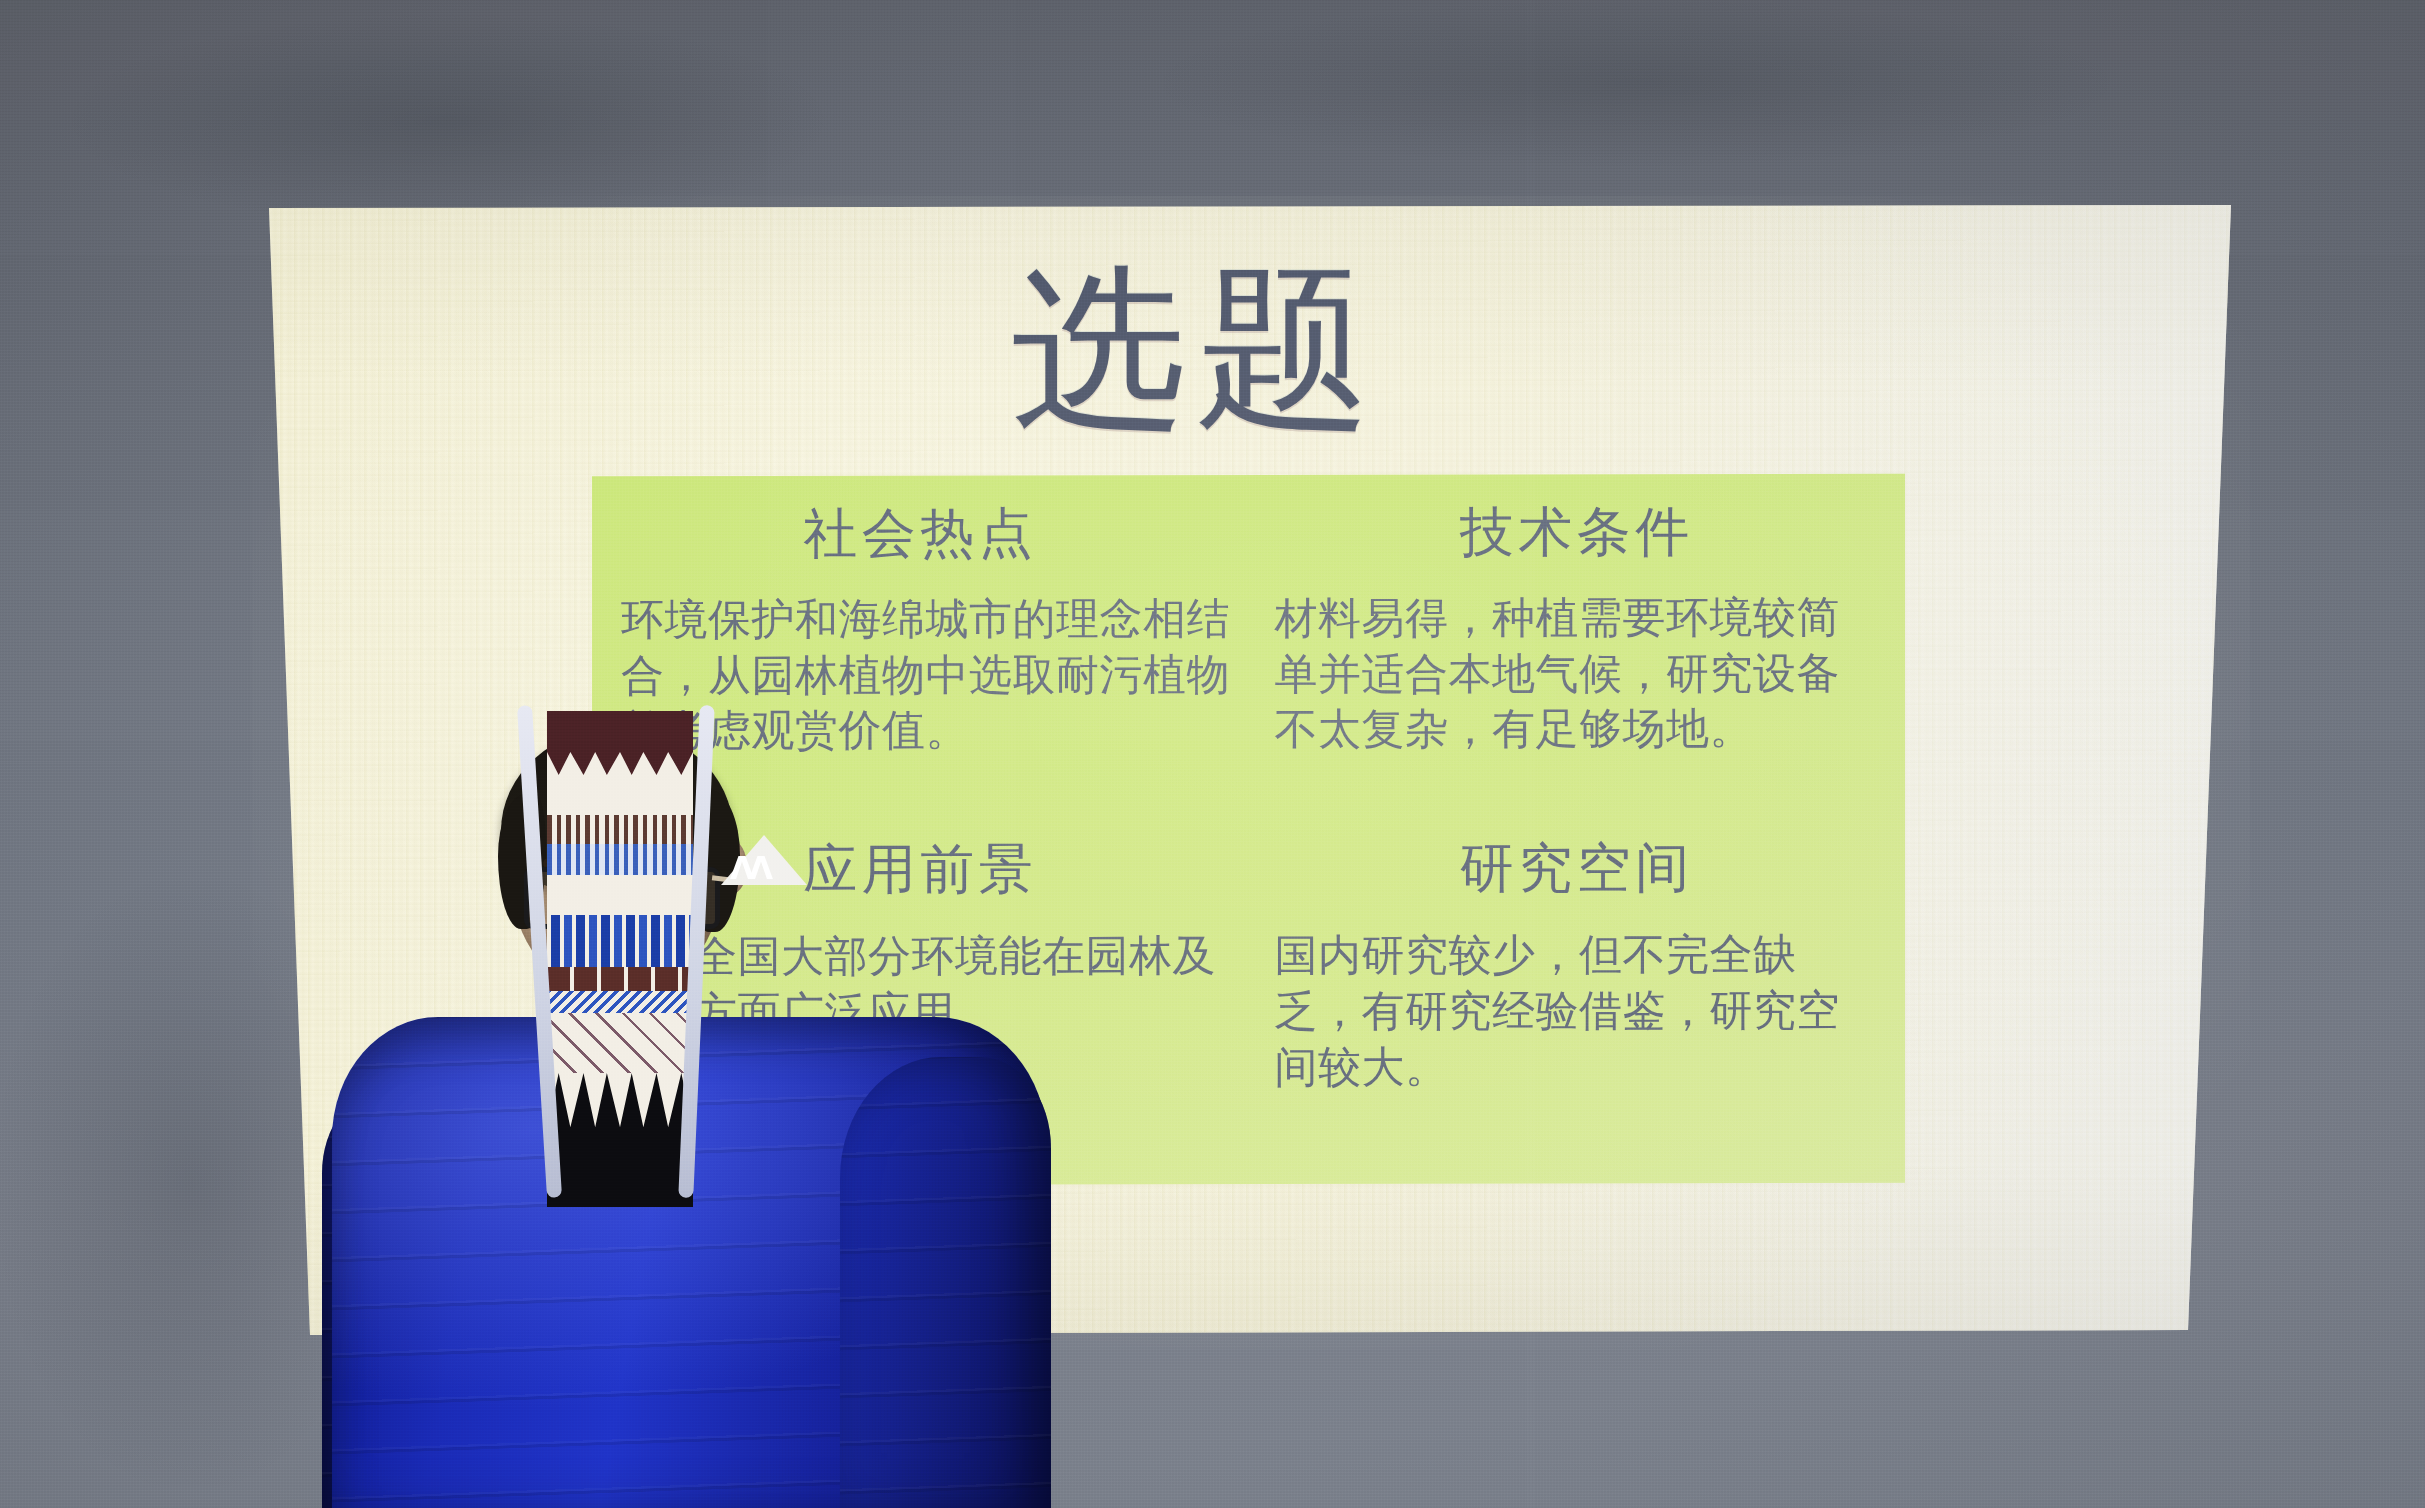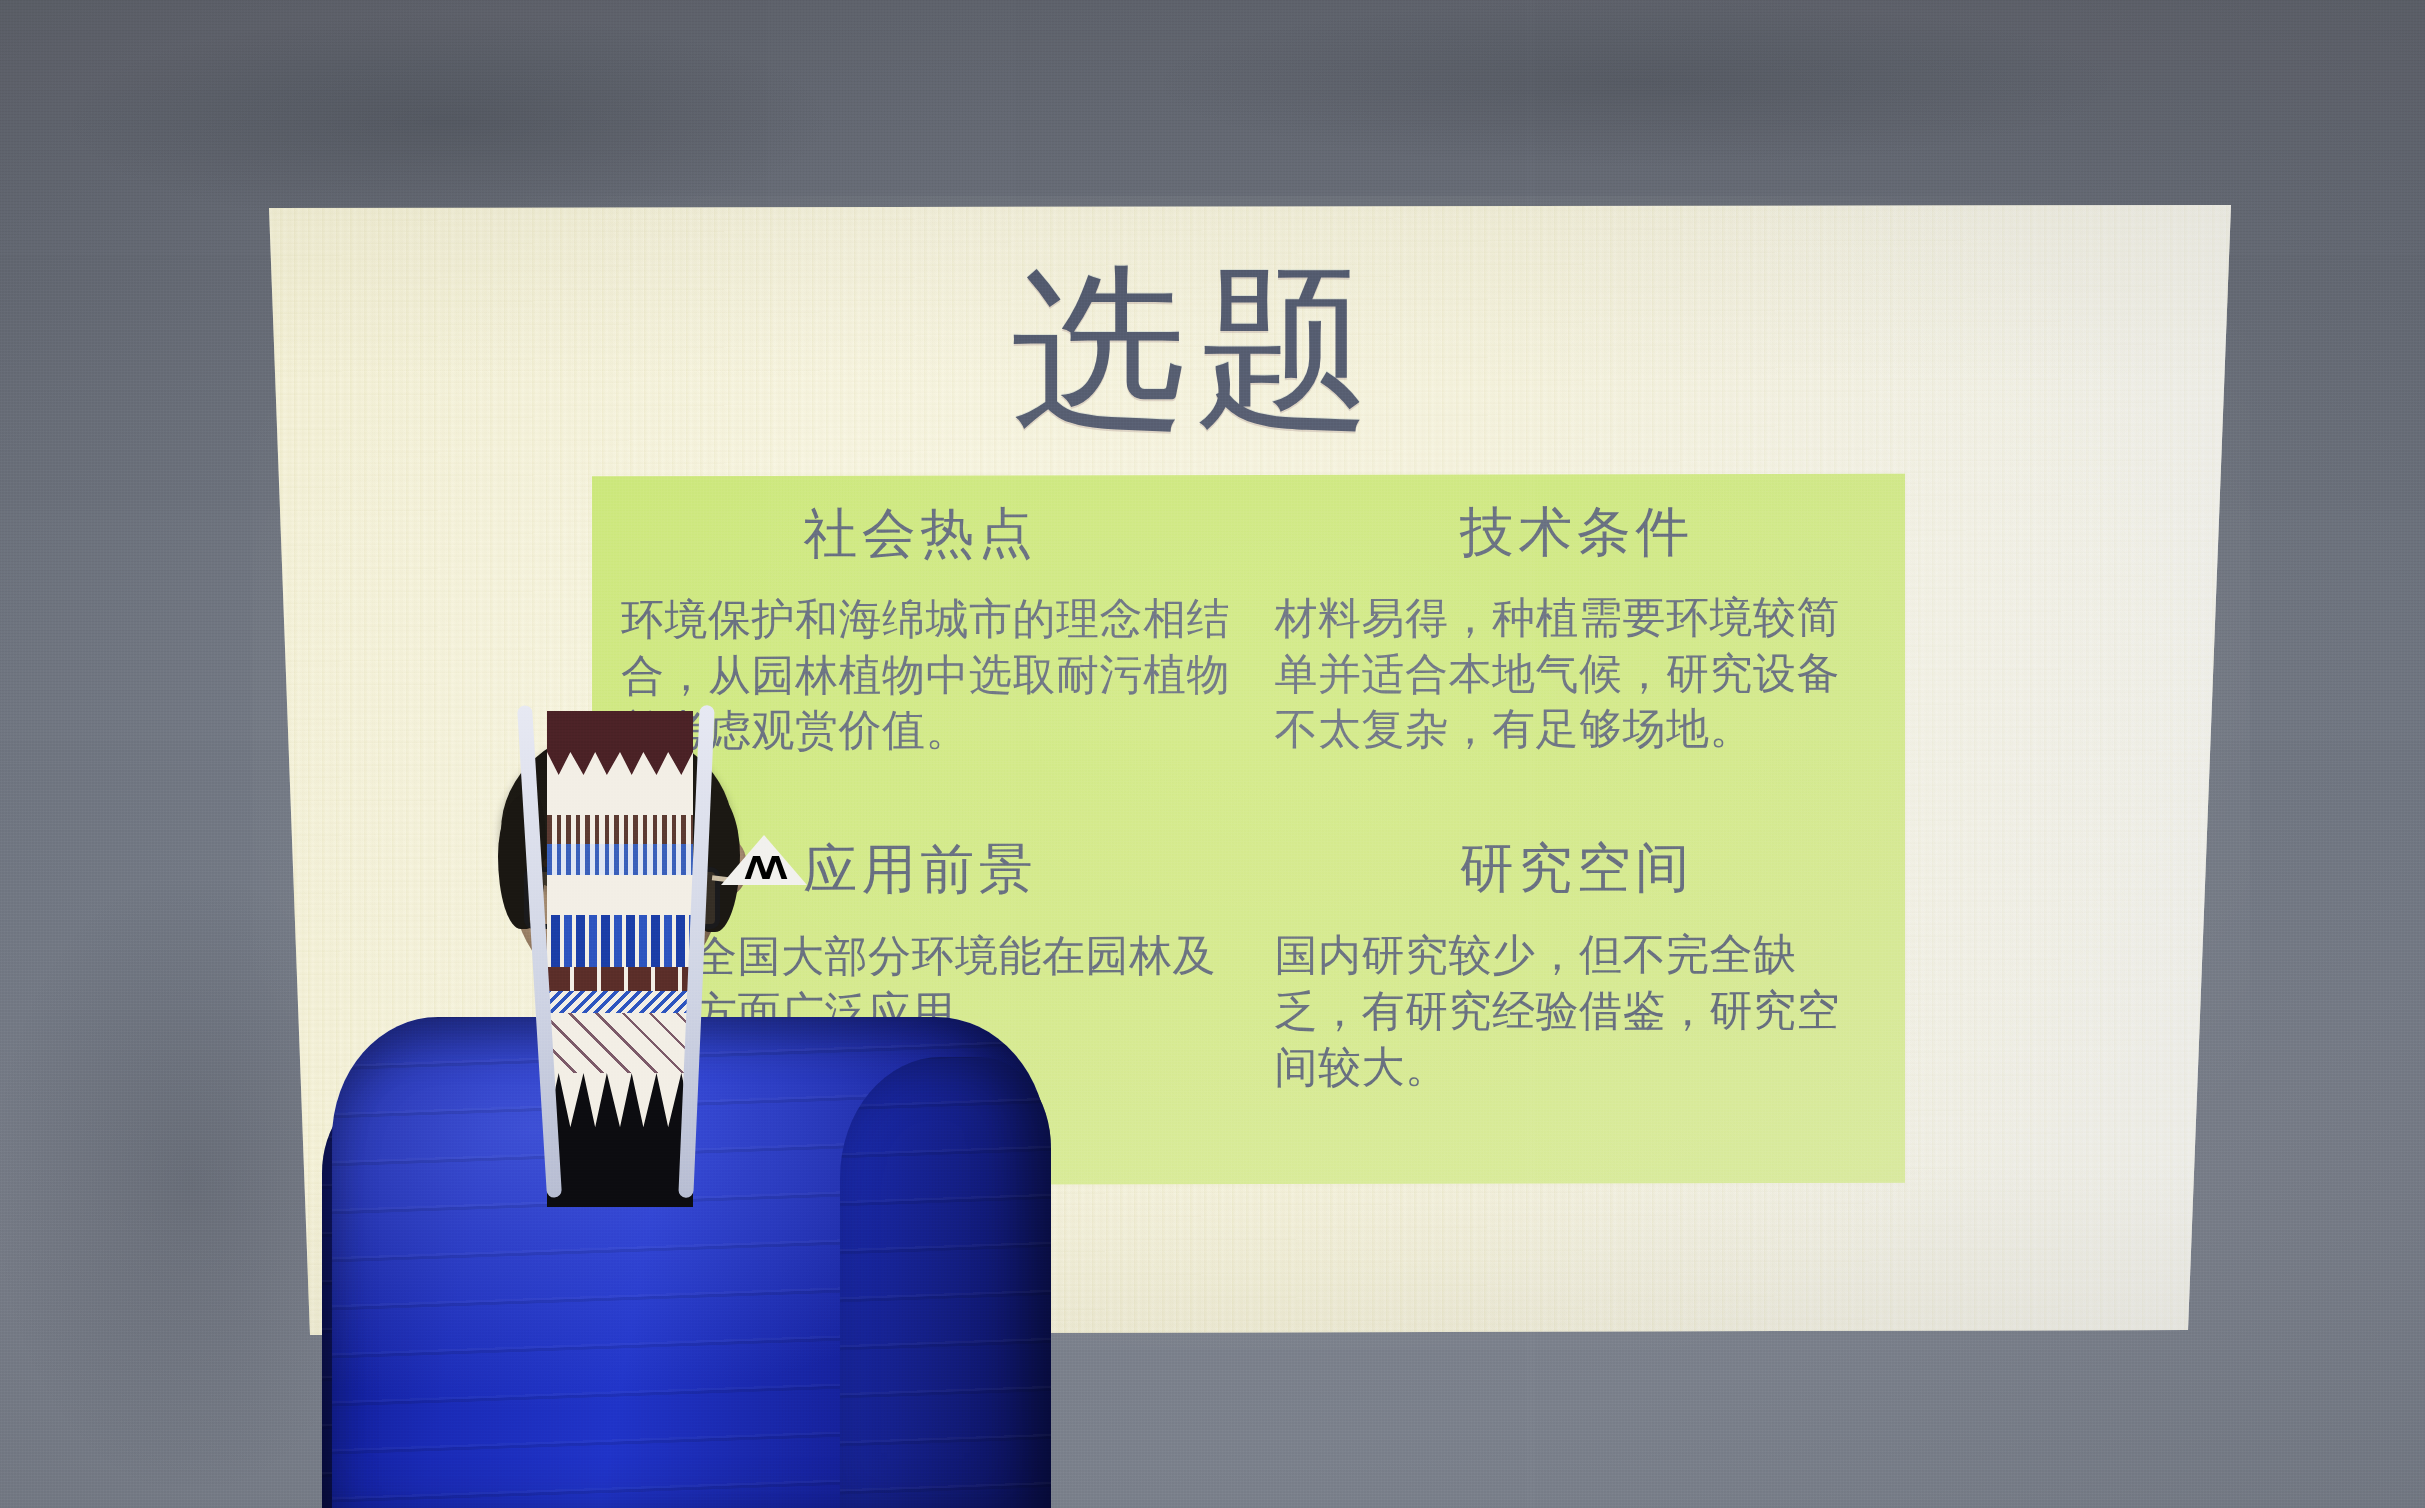--- a/index.html
+++ b/index.html
@@ -317,24 +317,24 @@
     left: 389px; top: 128px;
     width: 86px; height: 52px;
     background: #f2f1ee;
     -webkit-clip-path: polygon(50% 4%, 100% 100%, 0 100%);
     clip-path: polygon(50% 4%, 100% 100%, 0 100%);
   }
   .kappa-glyph {
     position: absolute;
     left: 398px; top: 149px;
     width: 67px; height: 28px;
-    color: #000000;
+    color: #ffffff;
     font-size: 31px;
     line-height: 28px;
-    text-align: center;
+    text-align: left;
     font-weight: 700;
     font-family: "DejaVu Sans", "Liberation Sans", sans-serif;
     letter-spacing: -5px;
   }
   .sleeve-r {
     position: absolute;
     left: 508px; top: 352px;
     width: 211px; height: 463px;
     background: linear-gradient(100deg, #1b2bb0 0%, #141f86 46%, #0a0f52 100%);
     border-radius: 101px 70px 0 0 / 121px 91px 0 0;

